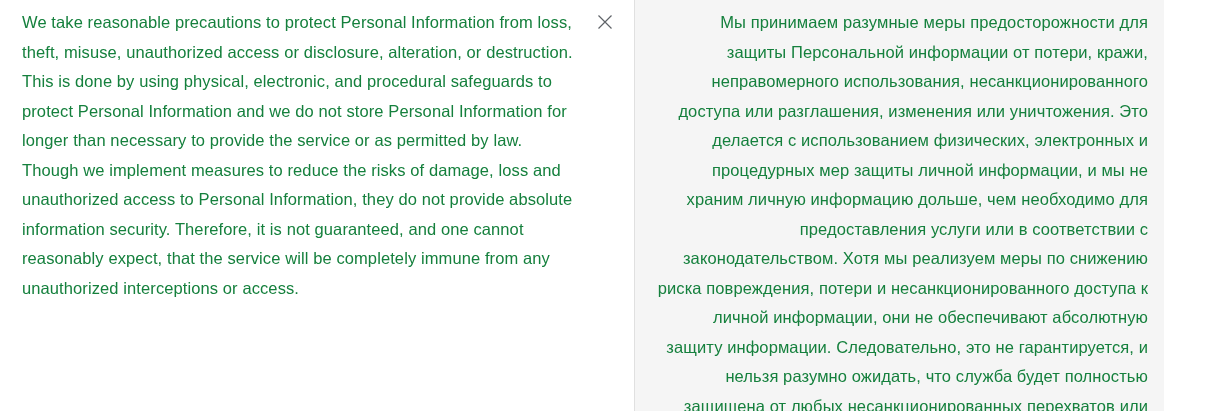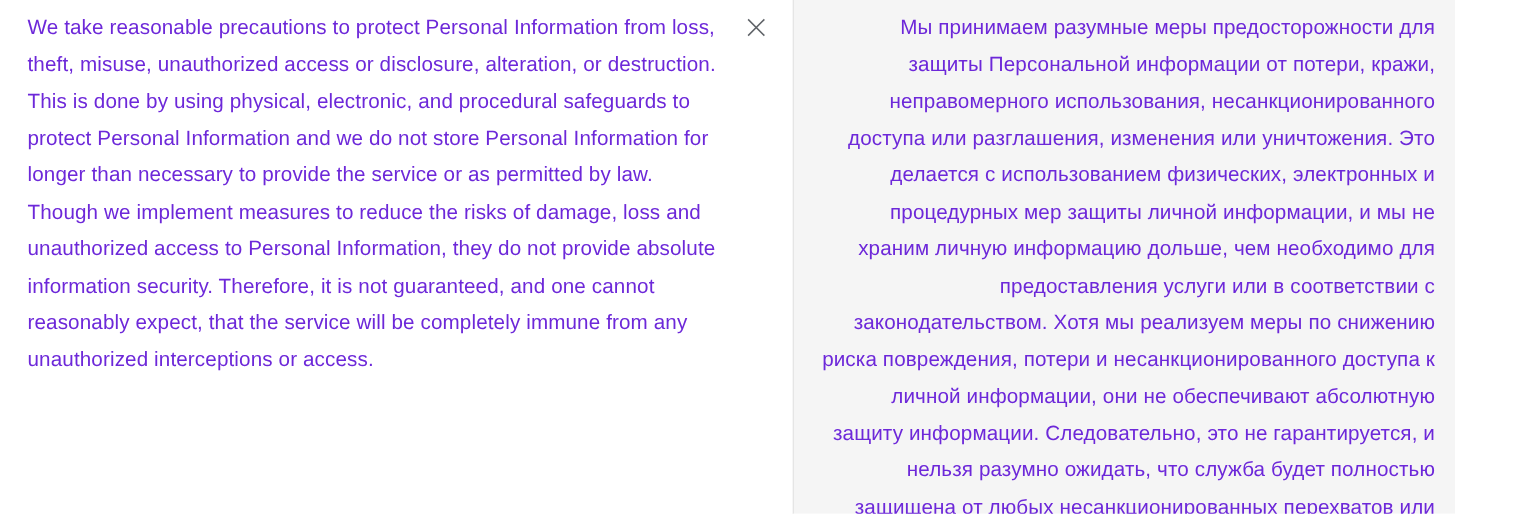--- a/index.html
+++ b/index.html
@@ -33,21 +33,21 @@
   .pane-target {
     width: 530px;
     padding: 8px 16px 10px 22px;
     background: #f5f5f5;
     border-left: 1px solid #e0e0e0;
     text-align: right;
   }
   .text-body {
     font-size: 16.5px;
     line-height: 29.5px;
-    color: #6d28d9;
+    color: #15803d;
     letter-spacing: 0.1px;
     white-space: pre-wrap;
     word-wrap: break-word;
   }
   .pane-source .text-body {
     max-width: 556px;
   }
   .pane-target .text-body {
     max-width: 552px;
   }

